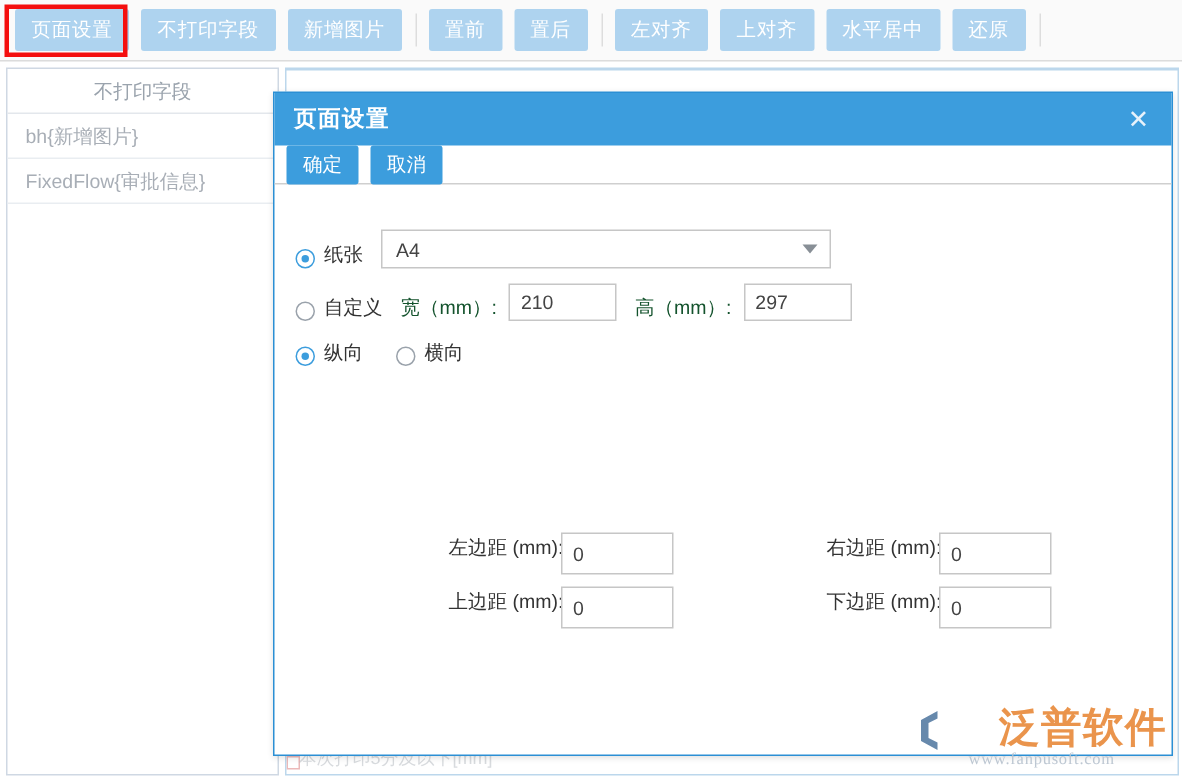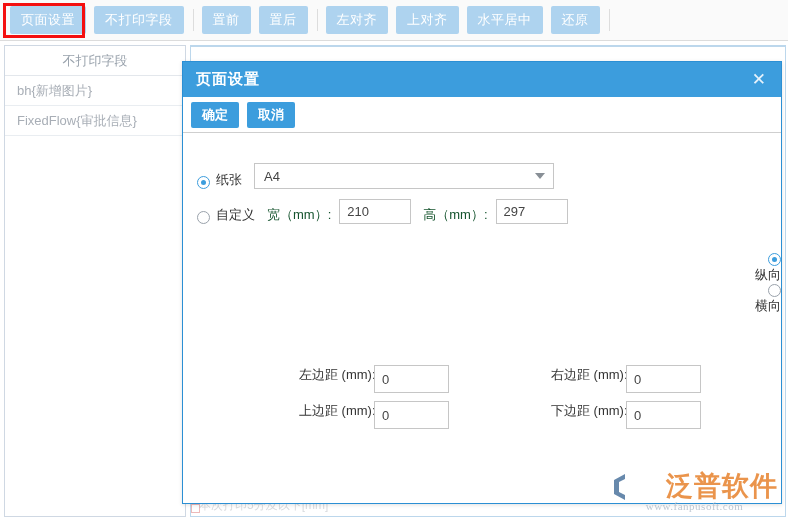--- a/index.html
+++ b/index.html
@@ -160,27 +160,25 @@
   }
   #dlg-close {
     color: #e7f2fb;
     font-size: 17px;
     line-height: 1;
     cursor: pointer;
     padding: 2px 3px;
     user-select: none;
   }
   #dlg-toolbar {
-    height: 36px;
+    height: 26px;
     border-bottom: 1px solid #cfcfcf;
     display: flex;
-    align-items: center;
     padding-left: 8px;
     box-sizing: border-box;
-    font-weight: bold;
   }
   .dlg-btn {
     background: #3c9ddd;
     color: #ffffff;
     font-size: 13px;
     height: 26px;
     line-height: 26px;
     padding: 0 11px;
     margin-right: 8px;
     border-radius: 2px;
@@ -195,21 +193,21 @@
   }
 
   
   .row {
     display: flex;
     align-items: flex-end;
     padding-left: 14px;
   }
   #row-paper { margin-top: 12px; }
   #row-custom { margin-top: 10px; }
-  #row-orient { margin-top: 29px; padding-left: 14px; flex-direction: column; }
+  #row-orient { margin-top: 12px; padding-left: 14px; }
 
   .radio {
     width: 13px;
     height: 13px;
     border-radius: 50%;
     border: 1px solid #9aa2ab;
     box-sizing: border-box;
     display: inline-block;
     position: relative;
     background: #fff;
@@ -344,20 +342,21 @@
     margin-top: -1px;
     font-family: "Liberation Serif", serif;
   }
 </style>
 </head>
 <body>
 
 <div id="toolbar">
   <div class="tb-btn first">页面设置</div>
   <div class="tb-btn">不打印字段</div>
+  <div class="tb-btn">新增图片</div>
   <div class="tb-sep"></div>
   <div class="tb-btn">置前</div>
   <div class="tb-btn">置后</div>
   <div class="tb-sep"></div>
   <div class="tb-btn">左对齐</div>
   <div class="tb-btn">上对齐</div>
   <div class="tb-btn">水平居中</div>
   <div class="tb-btn">还原</div>
   <div class="tb-sep"></div>
 </div>

